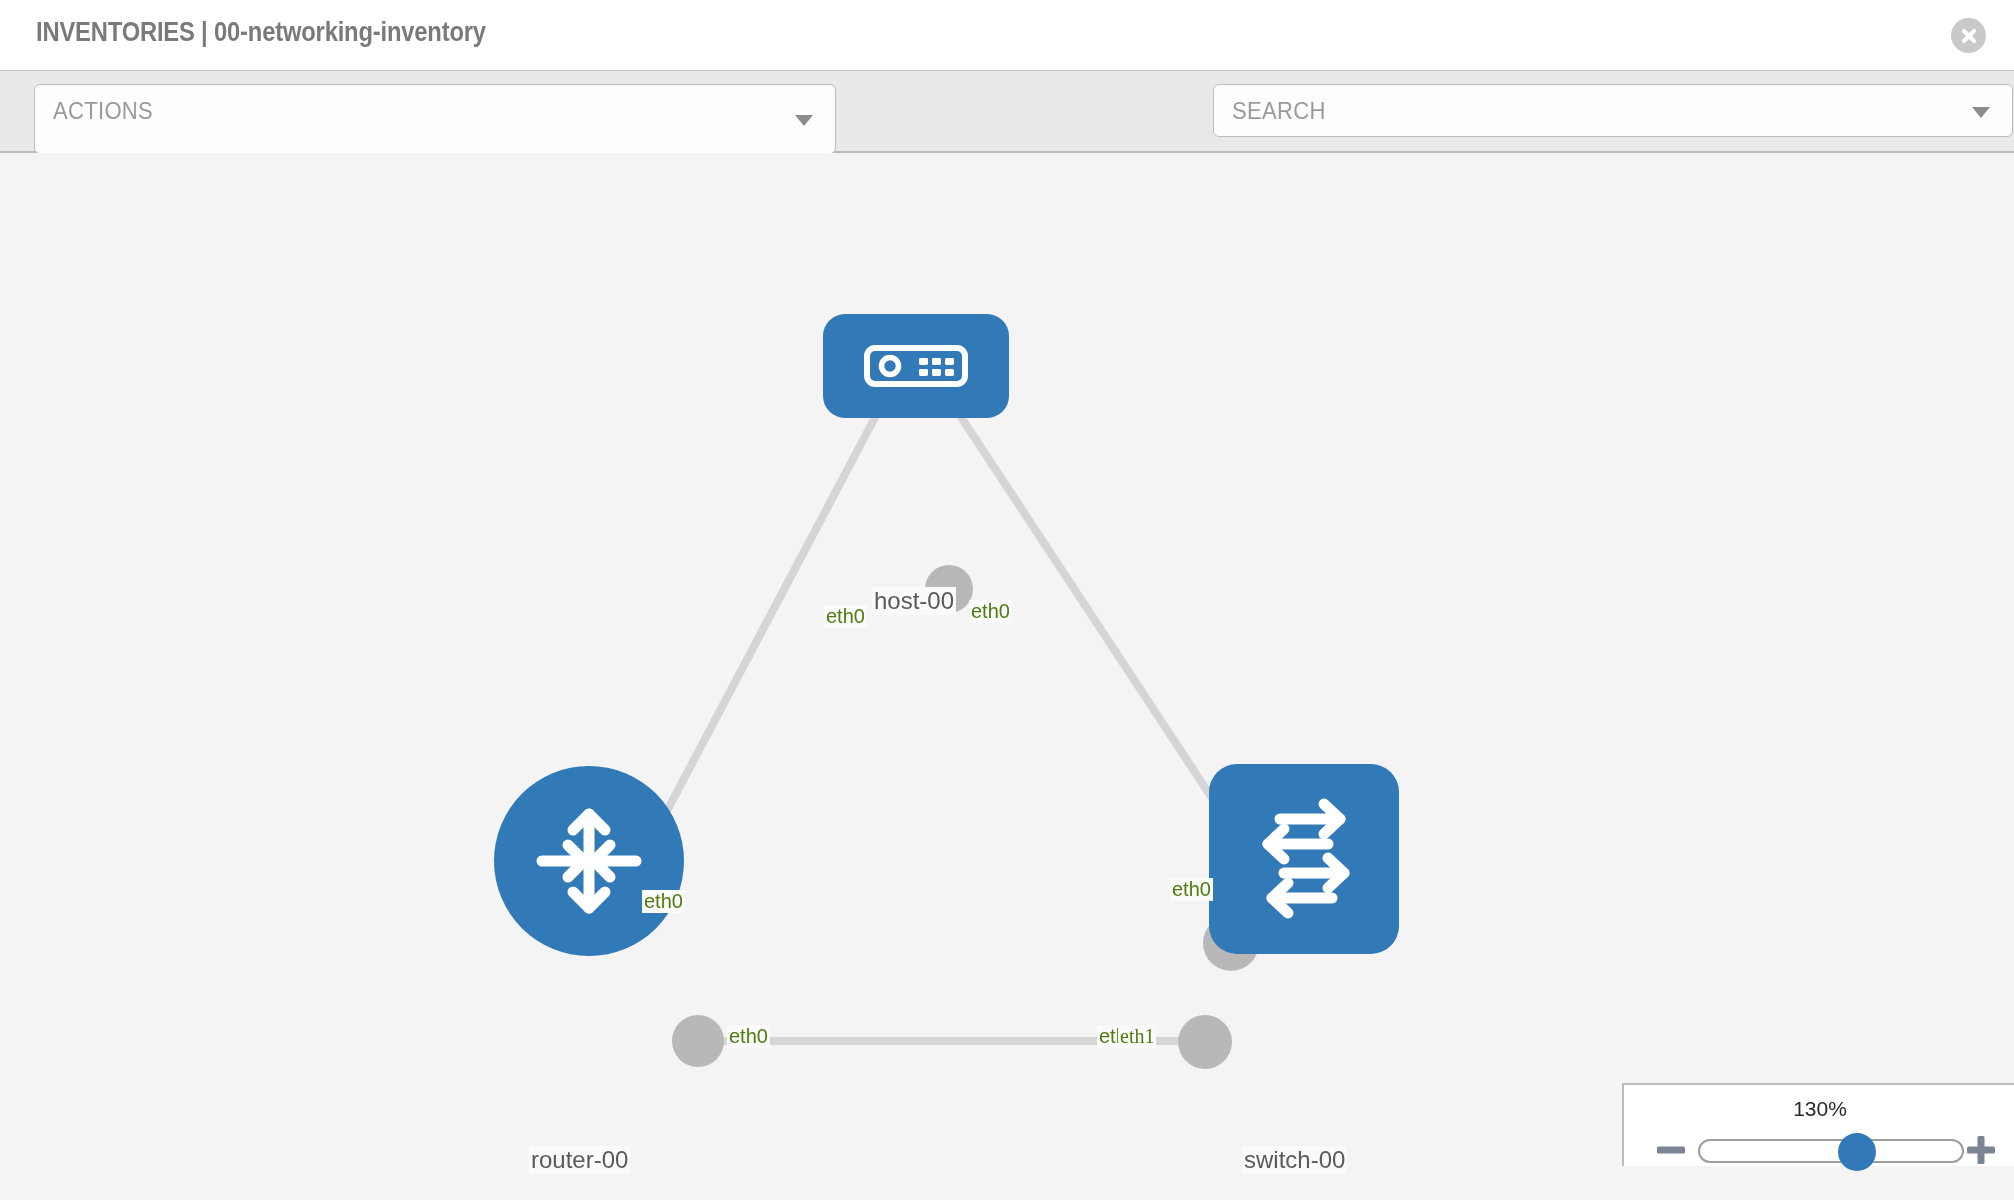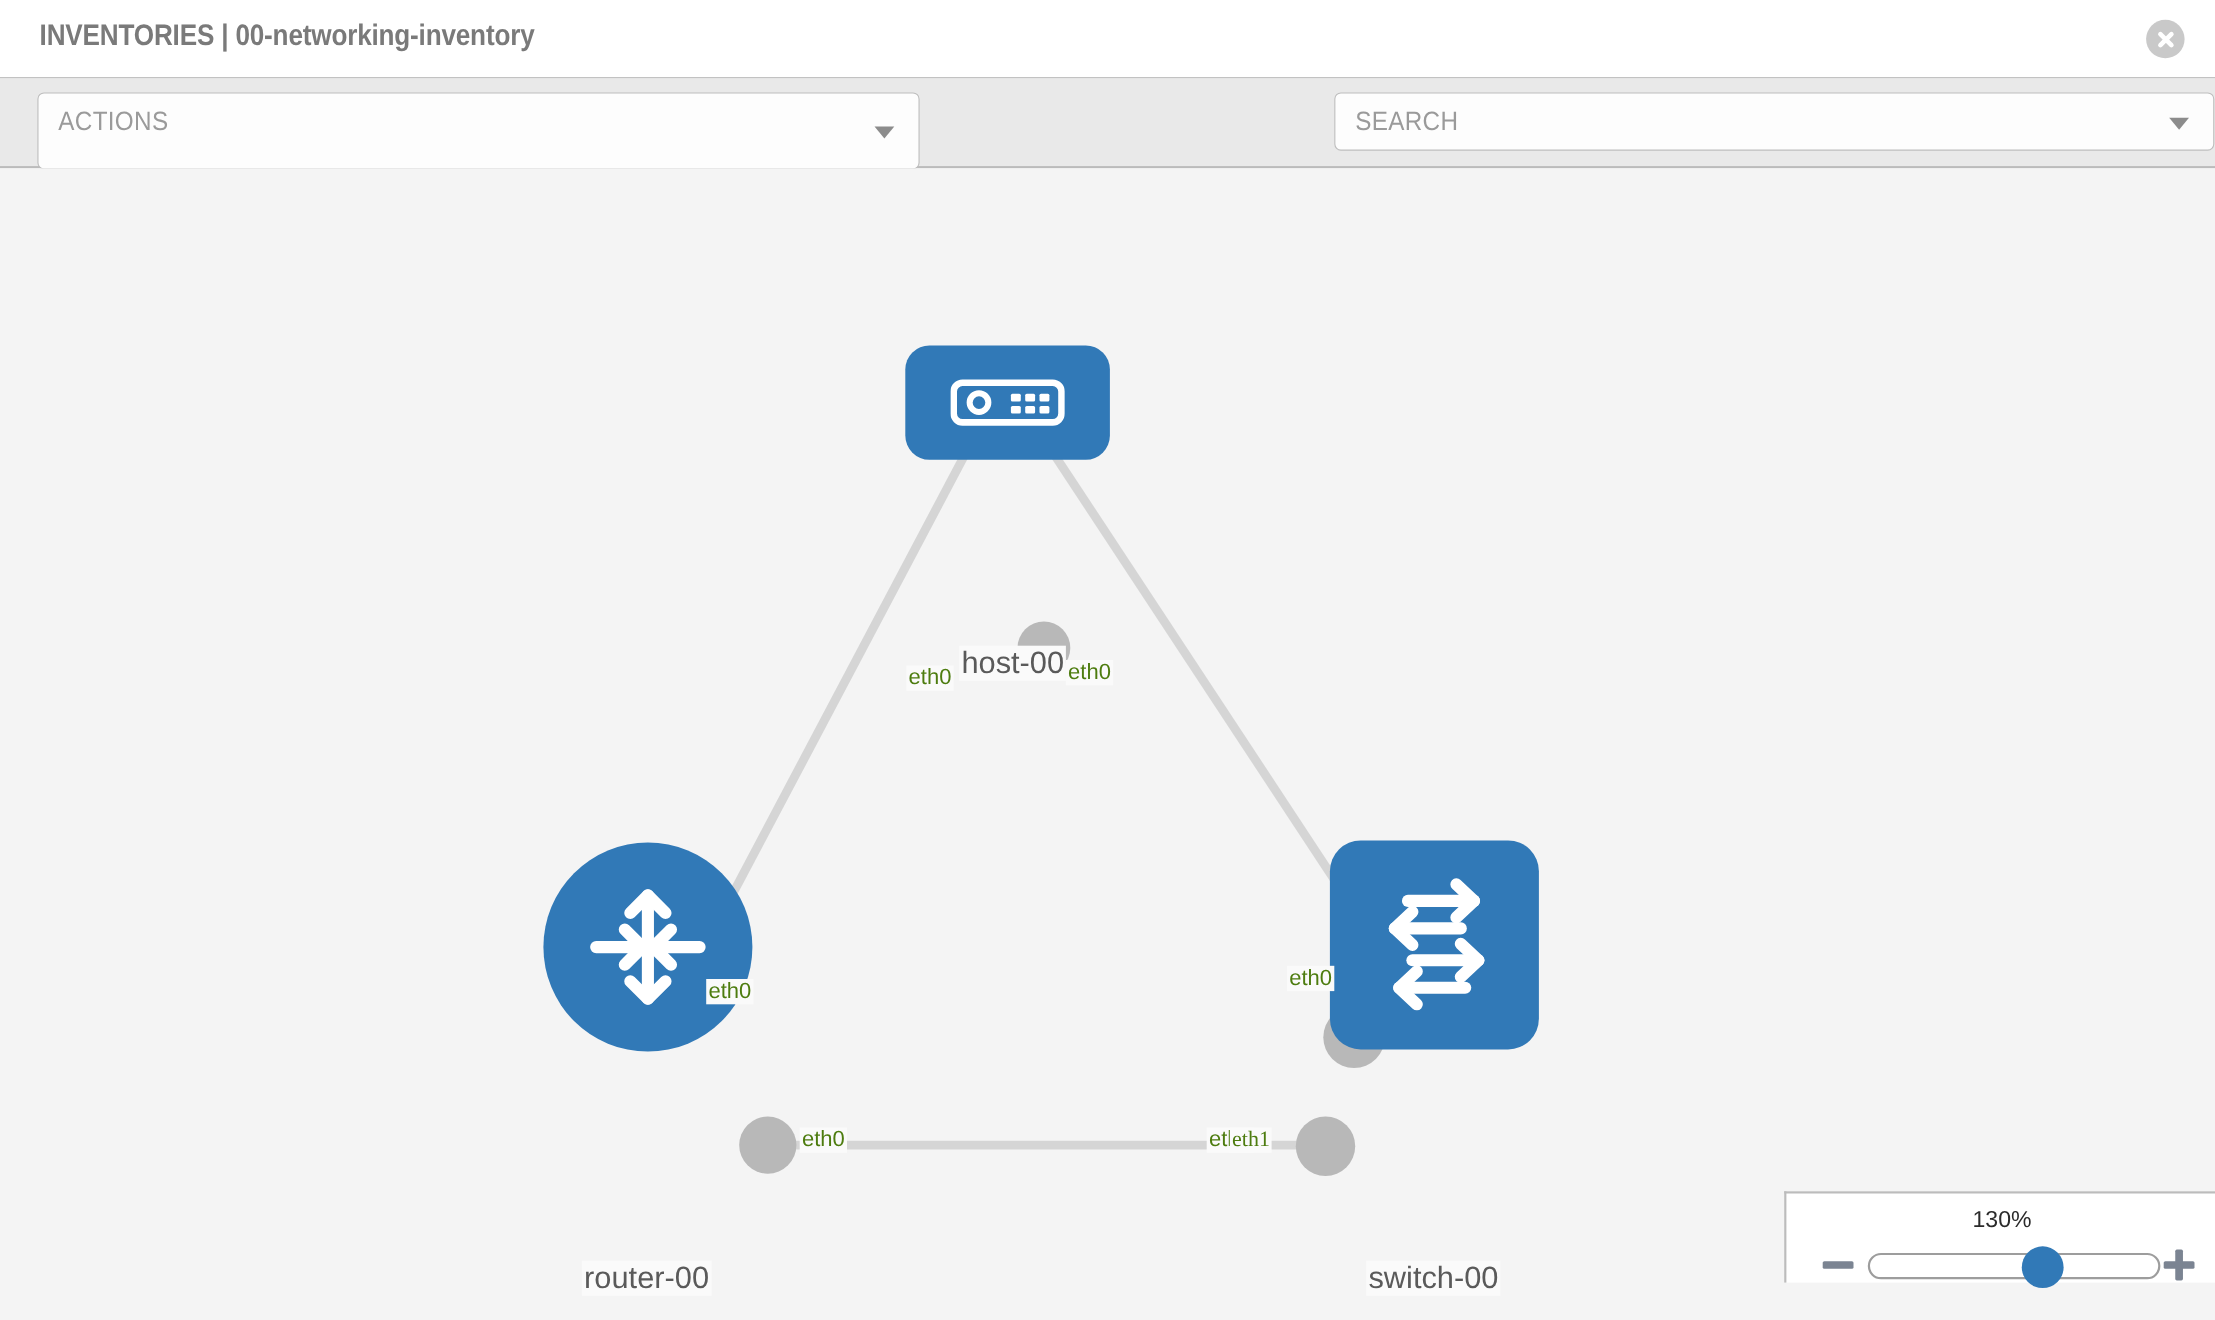--- a/index.html
+++ b/index.html
@@ -92,21 +92,21 @@
   
   .node { position: absolute; }
   .node-shape {
     position: absolute; left: 0; top: 0;
     background: #3179b7;
     display: flex; align-items: center; justify-content: center;
     cursor: pointer;
   }
   .node-label {
     position: absolute;
-    font-size: 28px; color: #5a5a5a;
+    font-size: 24px; color: #5a5a5a;
     background: #fafafa;
     white-space: nowrap;
     padding: 0 2px;
   }
   .iface-label {
     position: absolute;
     font-size: 20px; color: #4d7c0f;
     background: #fafafa;
     white-space: nowrap;
     padding: 0 2px;

